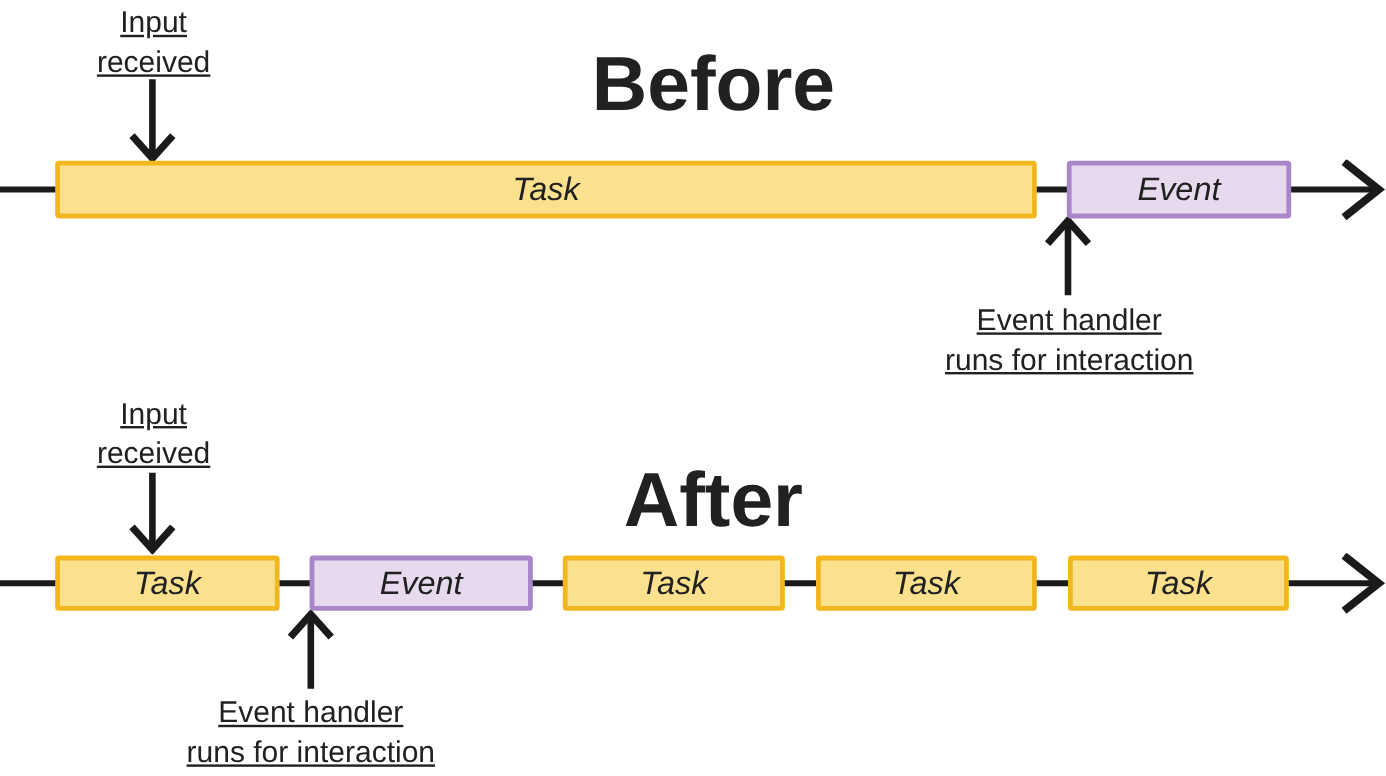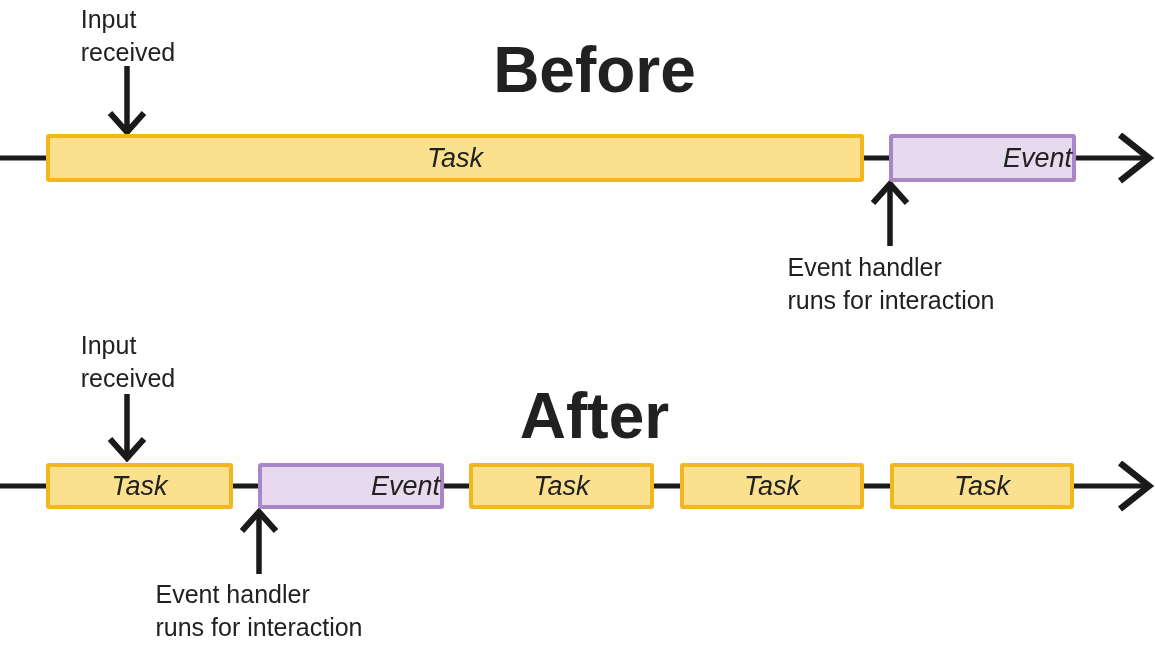--- a/index.html
+++ b/index.html
@@ -21,46 +21,46 @@
     width: 100%;
     text-align: center;
     font-size: 64px;
     font-weight: 700;
     line-height: 1;
     color: var(--text, #212121);
   }
   .note {
     position: absolute;
     transform: translateX(-50%);
-    text-align: left;
+    text-align: center;
     font-size: 25px;
     line-height: 33px;
     white-space: nowrap;
     color: var(--text, #212121);
+    text-decoration: underline;
   }
   .bar {
     position: absolute;
     border: 4px solid;
     border-radius: 3px;
     display: flex;
     align-items: center;
     justify-content: center;
     font-size: 27px;
     z-index: 2;
     color: var(--text, #212121);
     font-style: italic;
   }
   .bar.task {
     background: var(--task-fill, #FBE18E);
     border-color: var(--task-border, #F2B71E);
   }
   .bar.event {
     background: var(--event-fill, #E7D9EE);
     border-color: var(--event-border, #A886C8);
-    justify-content: flex-end;
   }
   .row-before .bar { top: 134px; height: 48px; }
   .row-after  .bar { top: 463px; height: 46px; }
   .arrow-svg { position: absolute; z-index: 1; }
   .arrow-svg path, .arrow-svg line, .arrow-svg polyline {
     stroke: var(--line, #1a1a1a);
     fill: none;
   }
 </style>
 </head>

